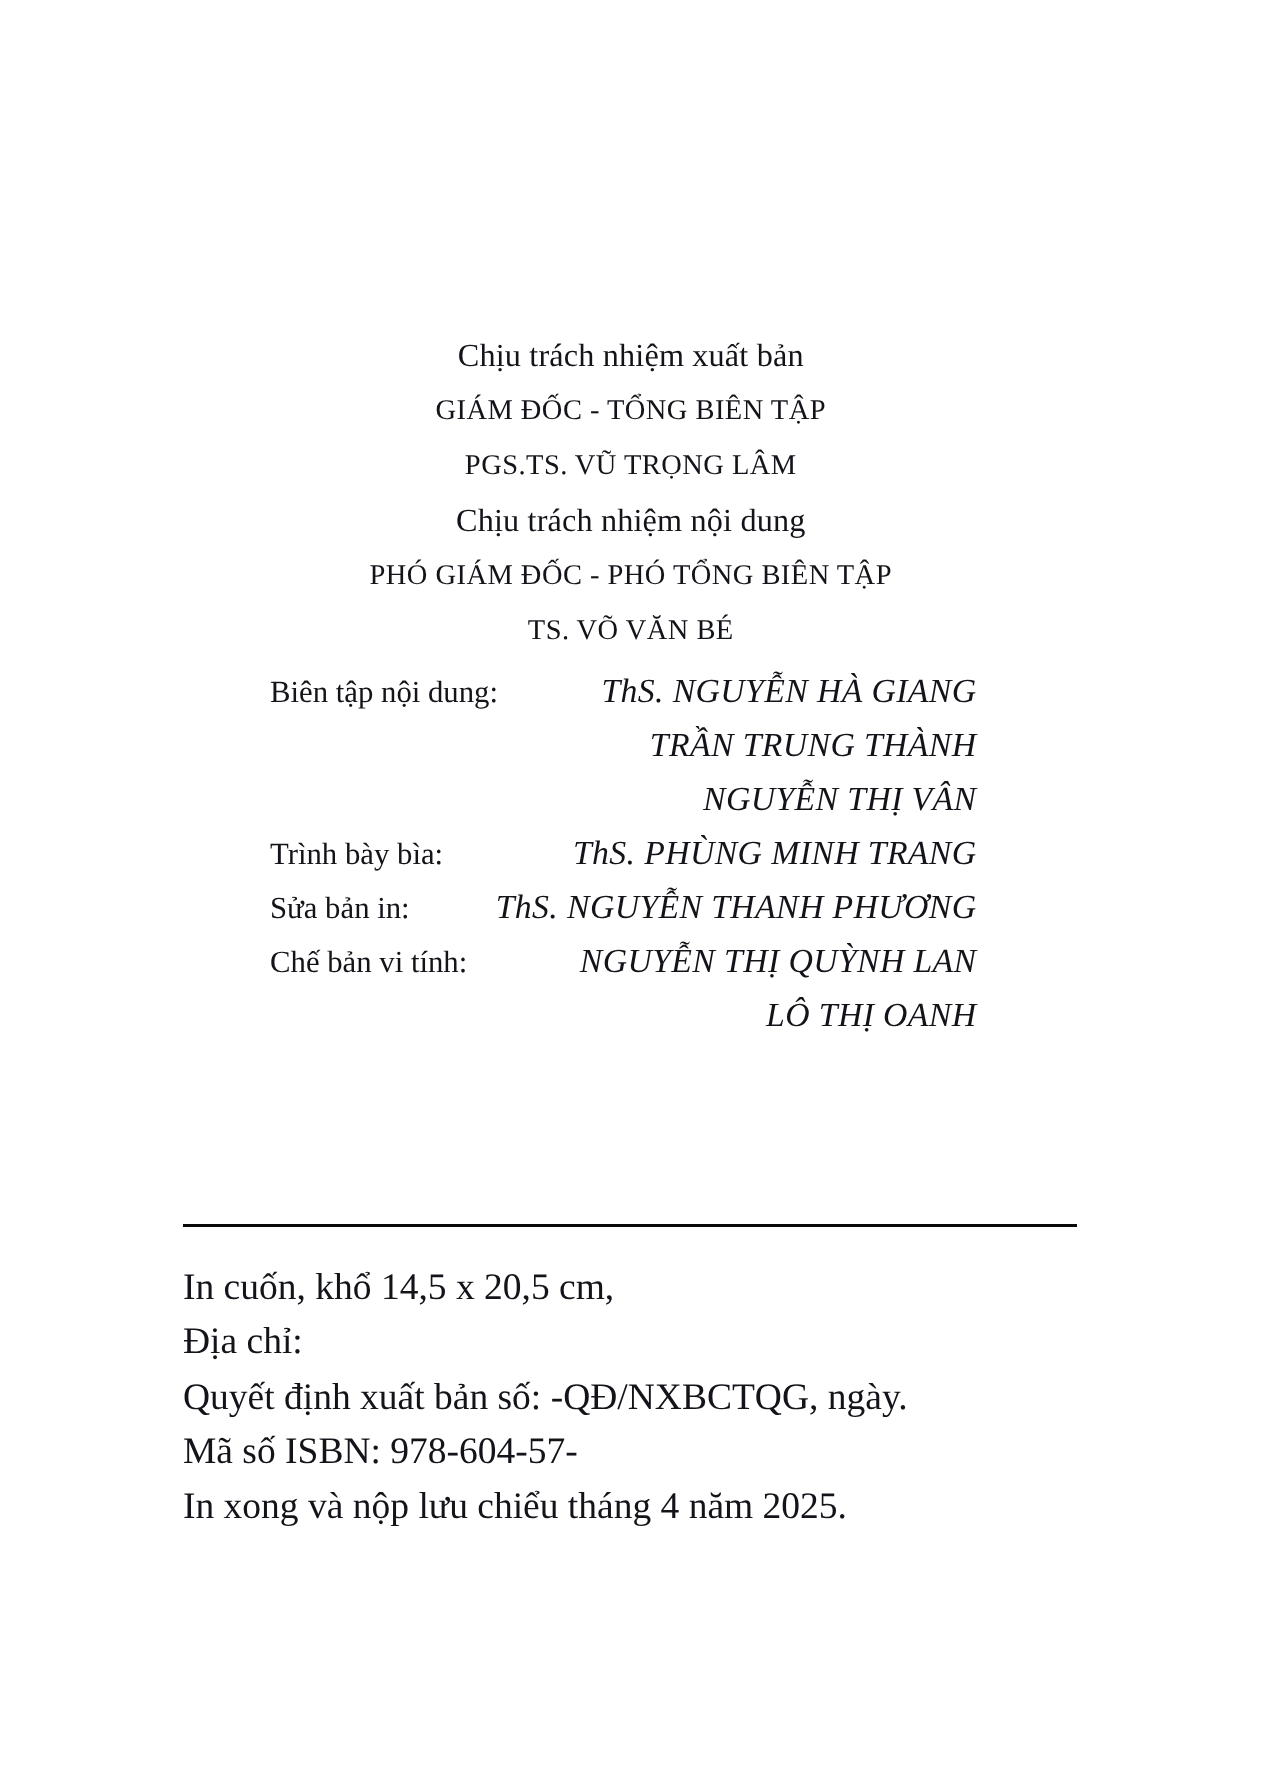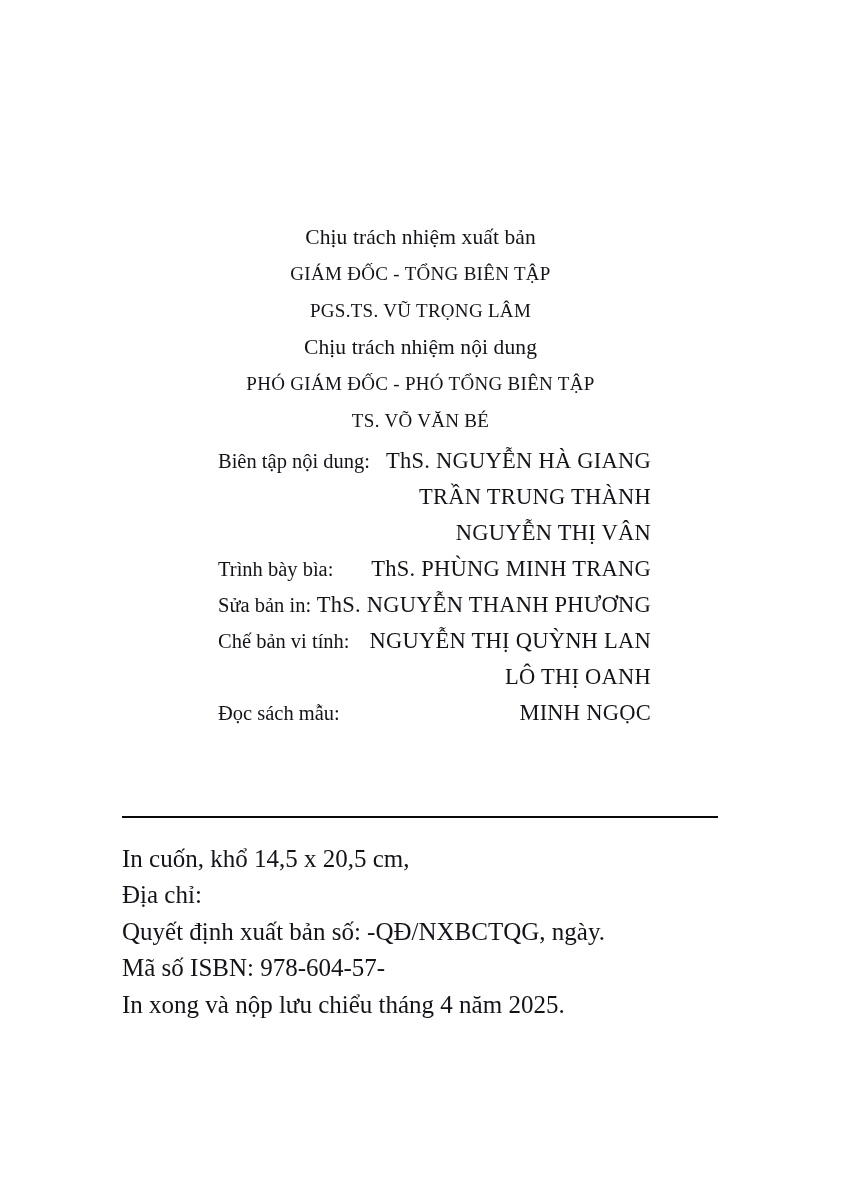--- a/index.html
+++ b/index.html
@@ -52,28 +52,28 @@
   .credit-row {
     display: flex;
     align-items: baseline;
     justify-content: space-between;
     height: 36px;
   }
   .credit-label {
     font-size: 20.5px;
     white-space: nowrap;
     text-align: right;
-    margin-left: 38px;
   }
   .credit-name {
     font-size: 22.5px;
     letter-spacing: 0.25px;
     white-space: nowrap;
     text-align: right;
     margin-left: auto;
+    font-style: italic;
   }
   .credit-row.no-label .credit-label {
     visibility: hidden;
   }
 
   
   .divider {
     position: absolute;
     left: 122px;
     top: 816px;
@@ -139,24 +139,20 @@
     <div class="credit-row">
       <span class="credit-label">Chế bản vi tính:</span>
       <span class="credit-name">NGUYỄN THỊ QUỲNH LAN</span>
     </div>
 
     <div class="credit-row no-label">
       <span class="credit-label"></span>
       <span class="credit-name">LÔ THỊ OANH</span>
     </div>
 
-    <div class="credit-row">
-      <span class="credit-label">Đọc sách mẫu:</span>
-      <span class="credit-name">MINH NGỌC</span>
-    </div>
 
   </div>
 
   <div class="divider"></div>
 
   <div class="imprint">
     <div class="imprint-line">In cuốn, khổ 14,5 x 20,5 cm,</div>
     <div class="imprint-line">Địa chỉ:</div>
     <div class="imprint-line">Quyết định xuất bản số: -QĐ/NXBCTQG, ngày.</div>
     <div class="imprint-line">Mã số ISBN: 978-604-57-</div>

